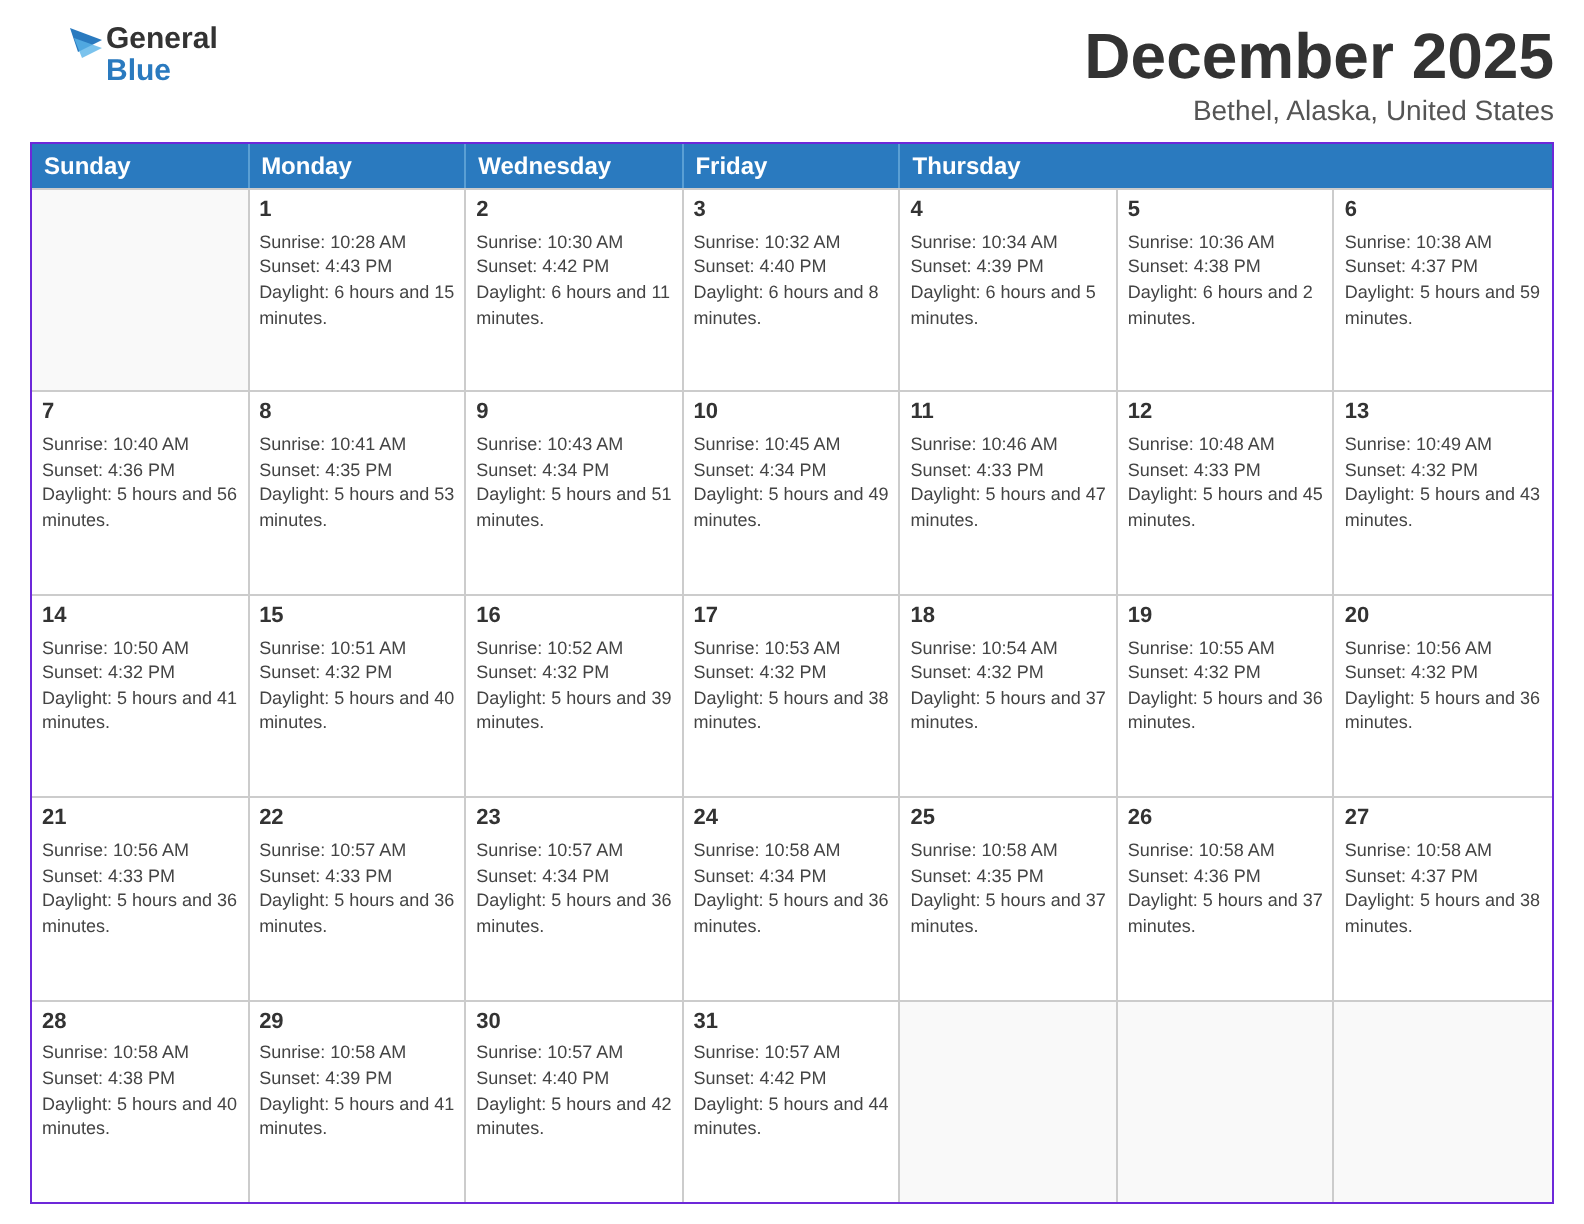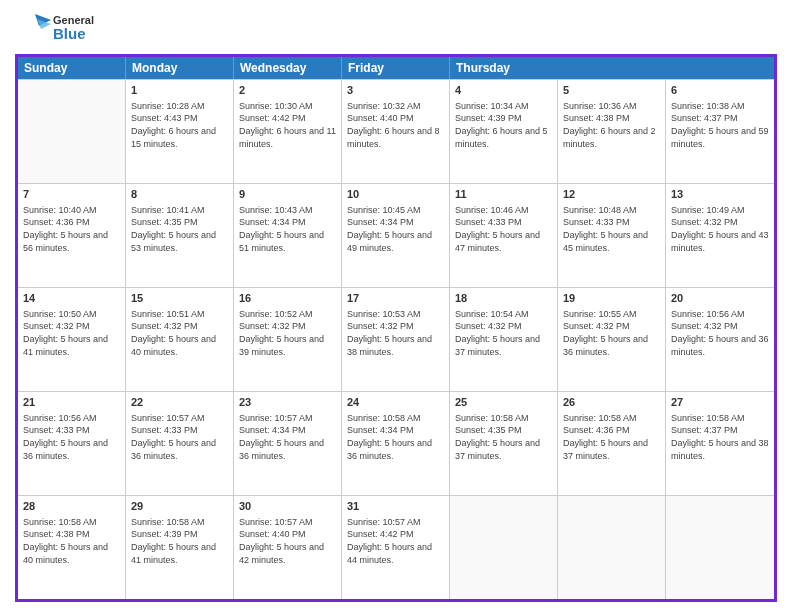--- a/index.html
+++ b/index.html
@@ -36,21 +36,21 @@
       color: #333;
     }
     .location {
       font-size: 14px;
       color: #555;
     }
     .calendar {
       flex: 1;
       display: flex;
       flex-direction: column;
-      border: 3px solid #6d28d9;
+      border: 1px solid #6d28d9;
     }
     .cal-header-row {
       display: grid;
       grid-template-columns: repeat(7, 1fr);
       background: #2a7abf;
     }
     .cal-header-cell {
       color: #fff;
       font-size: 12px;
       font-weight: bold;
@@ -97,26 +97,30 @@
 <div class="page">
   <div class="header">
     <div class="logo">
   <div style="display:flex;flex-direction:column;align-items:flex-start;line-height:1.1;">
     <div style="display:flex;align-items:center;">
       <svg width="36" height="36" viewBox="0 0 36 36">
         <polygon points="20,4 36,10 24,16" fill="#2a7abf"></polygon>
         <polygon points="22,9 36,14 26,19" fill="#5ab4e8" opacity="0.8"></polygon>
       </svg>
       <div style="margin-left:2px;">
-        <div style="font-size:11px;font-weight:bold;color:#333;">General</div>
+        <div style="font-size:15px;font-weight:bold;color:#333;">General</div>
         <div style="font-size:15px;font-weight:bold;color:#2a7abf;">Blue</div>
       </div>
     </div>
   </div>
 </div>
+    <div class="title-section">
+      <div class="month-title">December 2025</div>
+      <div class="location">Bethel, Alaska, United States</div>
+    </div>
   </div>
 
   <div class="calendar">
     <div class="cal-header-row">
       <div class="cal-header-cell">Sunday</div>
       <div class="cal-header-cell">Monday</div>
       <div class="cal-header-cell">Wednesday</div>
       <div class="cal-header-cell">Friday</div>
       <div class="cal-header-cell">Thursday</div>
     </div>

